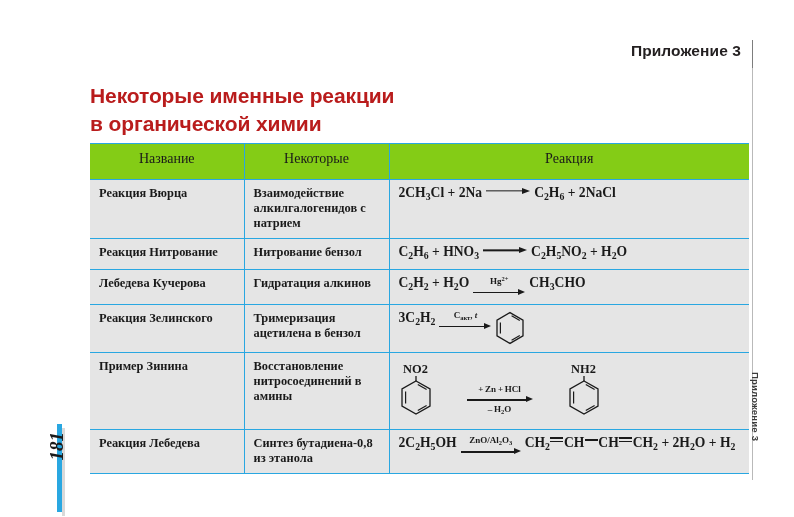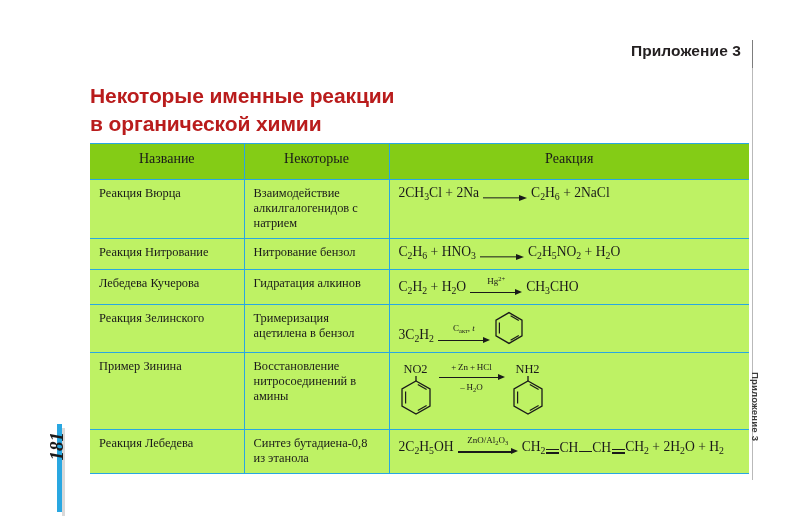--- a/index.html
+++ b/index.html
@@ -138,21 +138,22 @@
   table.rxn th, table.rxn td {
     border-top: 1.6px solid #29a7e1;
     border-bottom: 1.6px solid #29a7e1;
     border-left: 1.6px solid #29a7e1;
     border-right: none;
     padding: 6px 9px 7px 9px;
     vertical-align: top;
     text-align: left;
     font-size: 12.4px;
     line-height: 1.22;
-    background: #bef264;
+    background: #e5e5e5;
+    font-weight: bold;
   }
   table.rxn th:first-child, table.rxn td:first-child { border-left: none; }
   table.rxn td.ex { border-left: 1.6px solid #29a7e1; }
 
   table.rxn thead th {
     background: #84cc16;
     text-align: center;
     font-weight: 400;
     font-size: 14px;
     padding: 6px 6px 12px 6px;
@@ -288,22 +289,22 @@
   .struct { display: inline-block; vertical-align: middle; text-align: center; }
   .struct .subst {
     font-family: "Liberation Serif", serif;
     font-size: 12.4px;
     line-height: 1;
     display: block;
     margin-bottom: 1px;
   }
   .struct svg { display: block; margin: 0 auto; }
 
-  .exrow { display: flex; align-items: flex-end; }
-  .exrow.mid { align-items: flex-start; }
+  .exrow { display: flex; align-items: flex-start; }
+  .exrow.mid { align-items: flex-end; gap: 28px; }
 </style>
 </head>
 <body>
 
 <div id="page">
 
   <div id="running-head">Приложение 3</div>
   <div id="running-head-rule"></div>
   <div id="right-margin-rule"></div>
 

